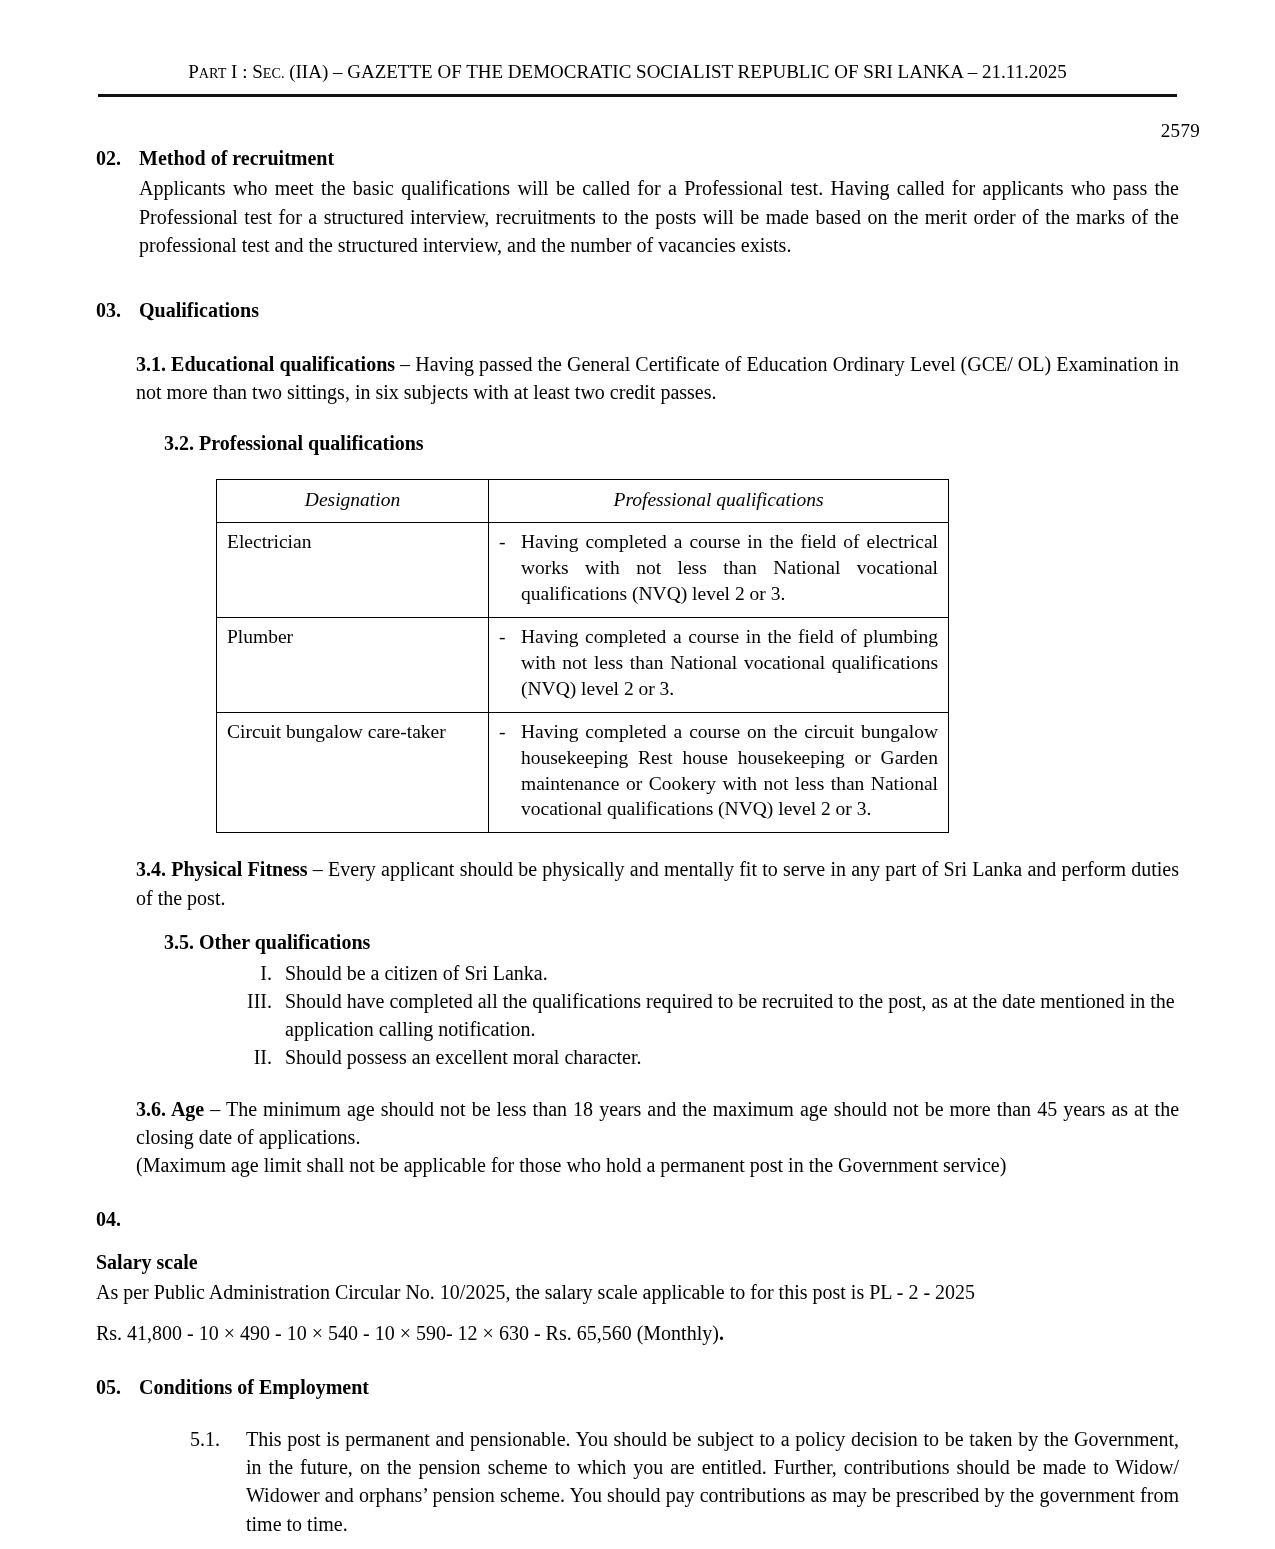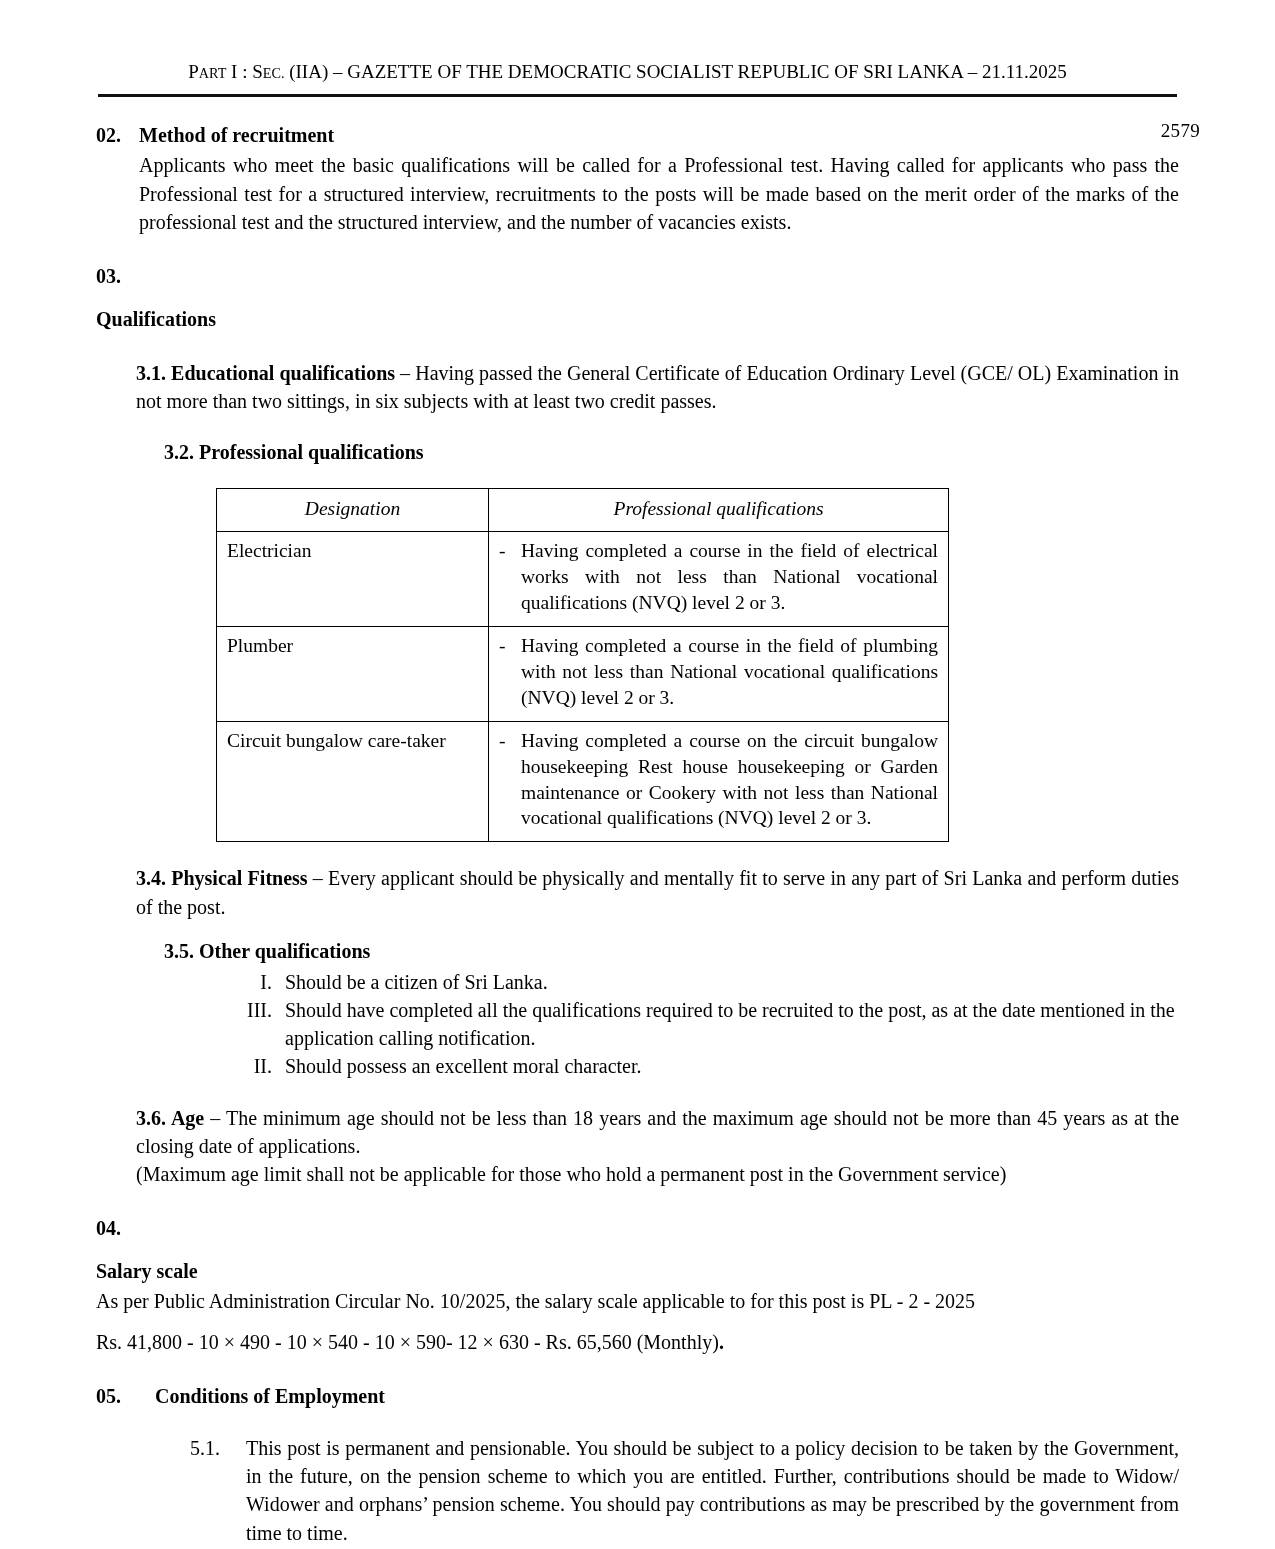--- a/index.html
+++ b/index.html
@@ -62,21 +62,21 @@
   }
 
   
   .content {
     padding: 18px 96px 0 96px;
   }
 
   .sec {
     display: flex;
     align-items: flex-start;
-    margin-top: 7px;
+    margin-top: 30px;
   }
   .sec-num {
     font-weight: bold;
     font-size: 20px;
     width: 43px;
     flex: 0 0 43px;
     line-height: 1.38;
   }
   .sec-body { flex: 1 1 auto; }
   .sec-title {
@@ -199,21 +199,21 @@
   <div class="content">
 
     <div class="sec">
       <div class="sec-num">02.</div>
       <div class="sec-body">
         <div class="sec-title">Method of recruitment</div>
         <div class="sec-para">Applicants who meet the basic qualifications will be called for a Professional test. Having called for applicants who pass the Professional test for a structured interview, recruitments to the posts will be made based on the merit order of the marks of the professional test and the structured interview, and the number of vacancies exists.</div>
       </div>
     </div>
 
-    <div class="sec" style="margin-top:27px;flex-direction:column;">
+    <div class="sec" style="margin-top:38px;">
       <div class="sec-num">03.</div>
       <div class="sec-body">
         <div class="sec-title">Qualifications</div>
       </div>
     </div>
 
     <div class="sub sub-hang" style="margin-top:25px;">
       <span class="sub-label">3.1. Educational qualifications</span><span> –   Having passed the General Certificate of Education Ordinary Level (GCE/ OL) Examination in not more than two sittings, in six subjects with at least two credit passes.</span>
     </div>
 
@@ -295,21 +295,21 @@
 
     <div class="sec" style="margin-top:26px;flex-direction:column;">
       <div class="sec-num">04.</div>
       <div class="sec-body">
         <div class="sec-title">Salary scale</div>
         <div class="sec-para" style="text-align:left;">As per Public Administration Circular No. 10/2025, the salary scale applicable to for this   post   is   PL  -  2  -  2025</div>
         <div class="sec-para" style="text-align:left;margin-top:12px;"><span>Rs. 41,800 - 10 × 490 - 10 × 540 - 10 × 590- 12 × 630 - Rs. 65,560 (Monthly)</span><b>.</b></div>
       </div>
     </div>
 
-    <div class="sec" style="margin-top:27px;gap:16px;">
+    <div class="sec" style="margin-top:27px;">
       <div class="sec-num">05.</div>
       <div class="sec-body">
         <div class="sec-title">Conditions of Employment</div>
       </div>
     </div>
 
     <div class="num-item" style="margin-top:23px;">
       <span class="num-label">5.1.</span>
       <span class="num-text">This post is permanent and pensionable. You should be subject to a policy decision to be taken by the Government, in the future, on the pension scheme to which you are entitled. Further, contributions should be made to Widow/ Widower and orphans’ pension scheme. You should pay contributions as may be prescribed by the government from time to time.</span>
     </div>

